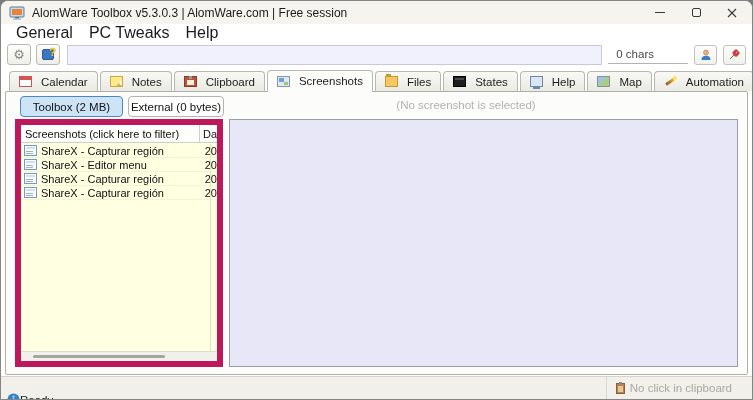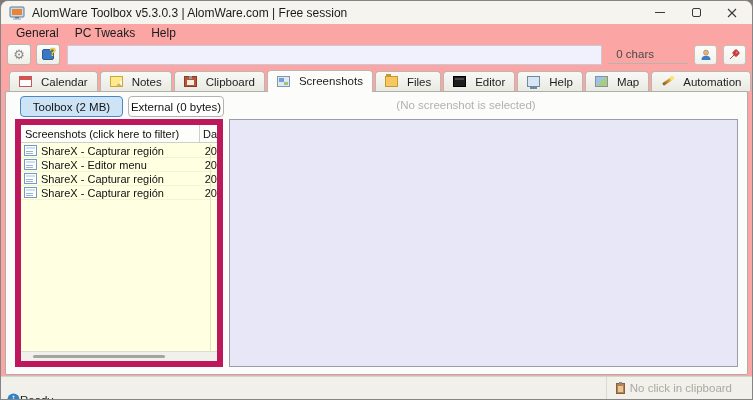--- a/index.html
+++ b/index.html
@@ -1,35 +1,35 @@
 <!DOCTYPE html>
 <html><head>
 <meta charset="utf-8">
 <style>
   * { box-sizing: border-box; margin: 0; padding: 0; }
   html,body { width:753px; height:400px; }
   body { font-family: "Liberation Sans", sans-serif; background:#7a7a7a; }
 
-  .window { position:relative; width:753px; height:400px; background:#fca5a5;
+  .window { position:relative; width:753px; height:400px; background:#ffffff;
             border:1px solid #858585; border-radius:8px 8px 0 0; overflow:hidden; }
 
   
   .titlebar { position:absolute; left:0; top:0; right:0; height:23px; background:#f5f4ef;
               display:flex; align-items:center; padding-left:8px; }
   .app-icon { width:16px; height:14px; flex:none; }
   .title-text { margin-left:7px; font-size:12px; color:#1b1b1b; white-space:nowrap; }
   .win-controls { position:absolute; right:2px; top:0; height:23px; display:flex; }
   .win-btn { width:36px; height:23px; display:flex; align-items:center; justify-content:center; }
   .glyph-min { width:10px; height:0; border-top:1px solid #3a3a3a; display:block; }
   .glyph-max { width:9px; height:9px; border:1px solid #3a3a3a; border-radius:2px; display:block; }
 
   
   .menubar { position:absolute; left:0; top:23px; right:0; height:17px; display:flex;
              align-items:center; padding-left:7px; }
-  .menu-item { font-size:12px; color:#1b1b1b; padding:1px 8px; }
+  .menu-item { font-size:16px; color:#1b1b1b; padding:1px 8px; }
 
   
   .toolbar { position:absolute; left:0; top:40px; right:0; height:27px; display:flex;
              align-items:center; padding:0 6px; }
   .tool-btn { width:24px; height:21px; border:1px solid #b9b8b0; border-radius:3px;
               background:linear-gradient(#fdfdfc,#efefe9); display:flex; align-items:center;
               justify-content:center; margin-right:5px; flex:none; }
   .gear-glyph { font-size:13px; color:#8a8a8a; line-height:1; }
   .help-box { position:relative; width:12px; height:11px; background:#3b78c3; border:1px solid #2a5a99;
               border-radius:2px; }
@@ -213,21 +213,21 @@
     <div class="tab selected">
         <span class="ti ti-screens"></span>
         <span>Screenshots</span>
       </div>
     <div class="tab">
         <span class="ti ti-files"></span>
         <span>Files</span>
       </div>
     <div class="tab">
         <span class="ti ti-states"></span>
-        <span>Editor</span>
+        <span>States</span>
       </div>
     <div class="tab">
         <span class="ti ti-misc"></span>
         <span>Help</span>
       </div>
     <div class="tab">
         <span class="ti ti-map"></span>
         <span>Map</span>
       </div>
     <div class="tab">

